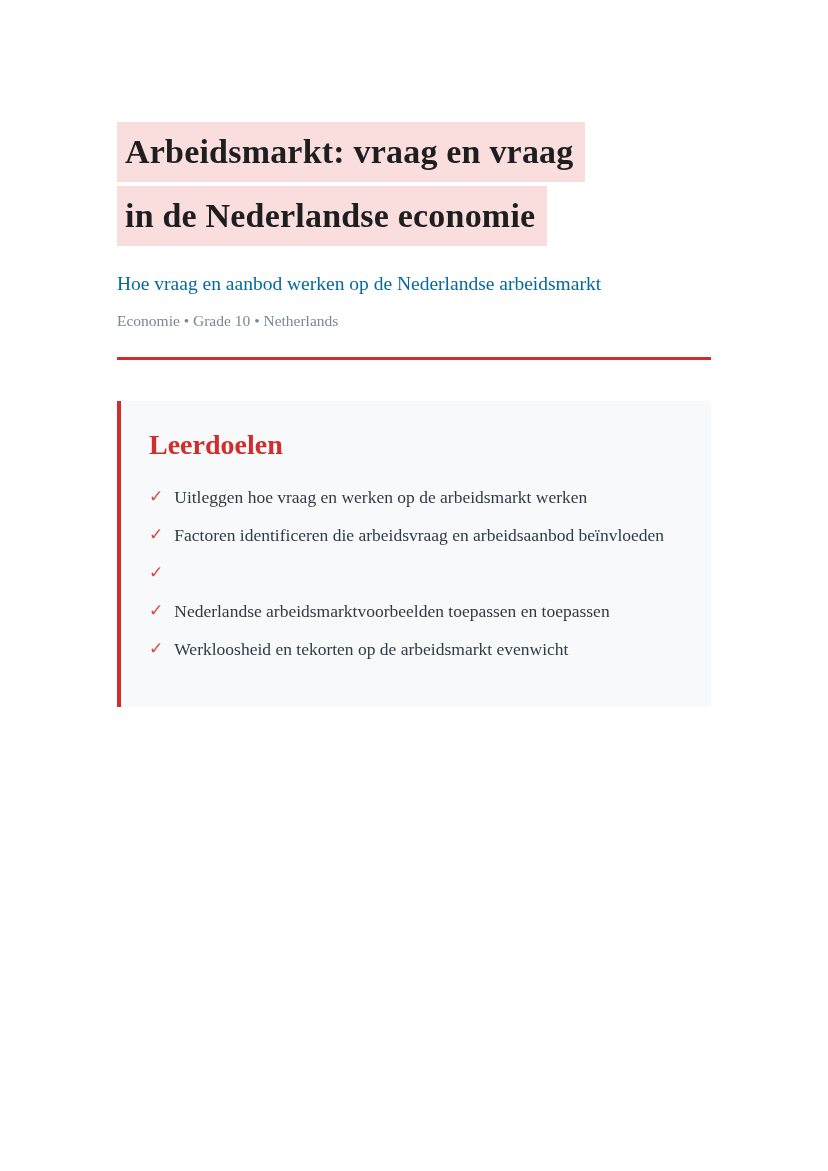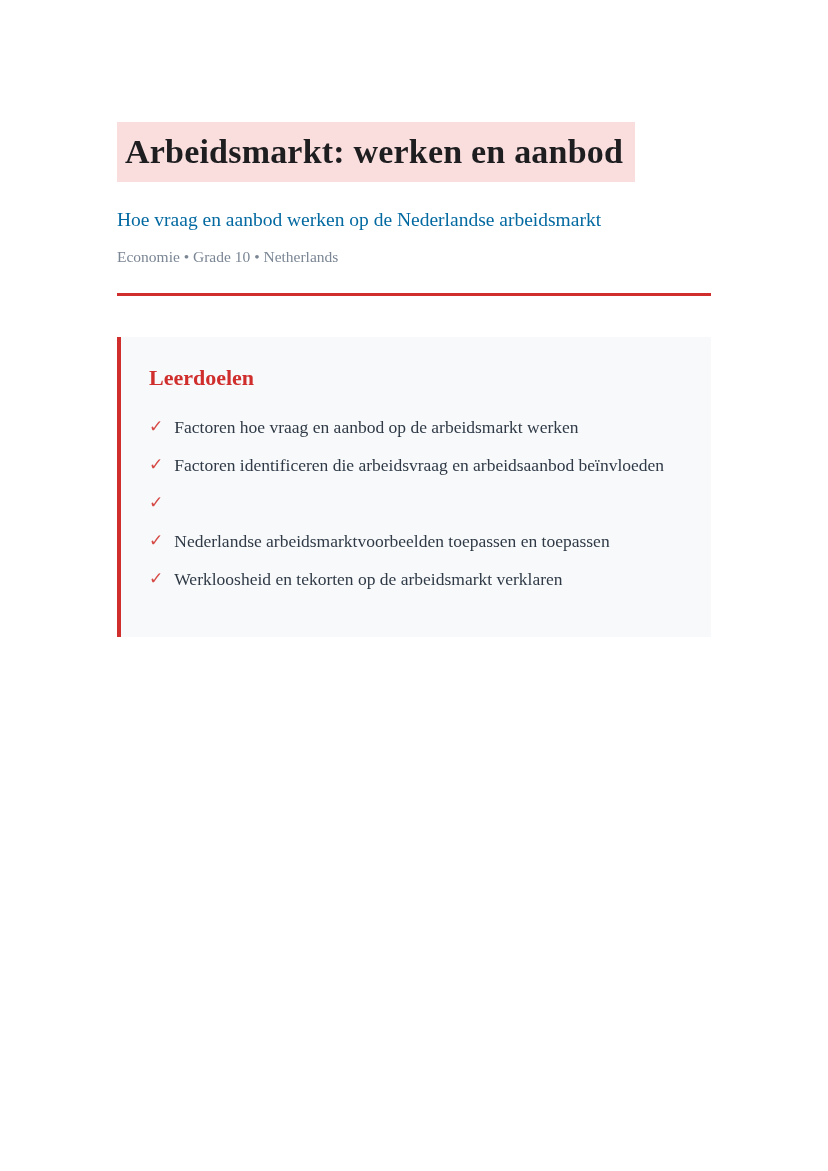--- a/index.html
+++ b/index.html
@@ -61,21 +61,21 @@
   
   .objectives-box {
     margin-top: 41px;
     background: #f8f9fb;
     border-left: 4px solid #cf2e2c;
     padding: 28px 32px 34px 28px;
     box-sizing: border-box;
   }
   .objectives-heading {
     margin: 0 0 22px 0;
-    font-size: 22px;
+    font-size: 28px;
     font-weight: 700;
     color: #cf2e2c;
   }
   .objectives-list {
     list-style: none;
     margin: 0;
     padding: 0;
   }
   .objective-item {
     display: flex;
@@ -92,48 +92,49 @@
     line-height: 1.7;
     flex: 0 0 auto;
   }
 </style>
 </head>
 <body>
 
 <div class="page">
 
   <h1 class="title">
-    <span class="title-line">Arbeidsmarkt: werken en aanbod</span>
+    <span class="title-line">Arbeidsmarkt: vraag en vraag</span>
+    <span class="title-line">in de Nederlandse economie</span>
   </h1>
 
   <p class="subtitle">Hoe vraag en aanbod werken op de Nederlandse arbeidsmarkt</p>
 
   <p class="meta">Economie • Grade 10 • Netherlands</p>
 
   <hr class="divider">
 
   <section class="objectives-box">
     <h2 class="objectives-heading">Leerdoelen</h2>
 
     <ul class="objectives-list">
       <li class="objective-item">
         <span class="check">✓</span>
-        <span>Factoren hoe vraag en aanbod op de arbeidsmarkt werken</span>
+        <span>Uitleggen hoe vraag en werken op de arbeidsmarkt werken</span>
       </li>
       <li class="objective-item">
         <span class="check">✓</span>
         <span>Factoren identificeren die arbeidsvraag en arbeidsaanbod beïnvloeden</span>
       </li>
       <li class="objective-item">
         <span class="check">✓</span>
       </li>
       <li class="objective-item">
         <span class="check">✓</span>
         <span>Nederlandse arbeidsmarktvoorbeelden toepassen en toepassen</span>
       </li>
       <li class="objective-item">
         <span class="check">✓</span>
-        <span>Werkloosheid en tekorten op de arbeidsmarkt verklaren</span>
+        <span>Werkloosheid en tekorten op de arbeidsmarkt evenwicht</span>
       </li>
     </ul>
   </section>
 
 </div>
 
 </body></html>

